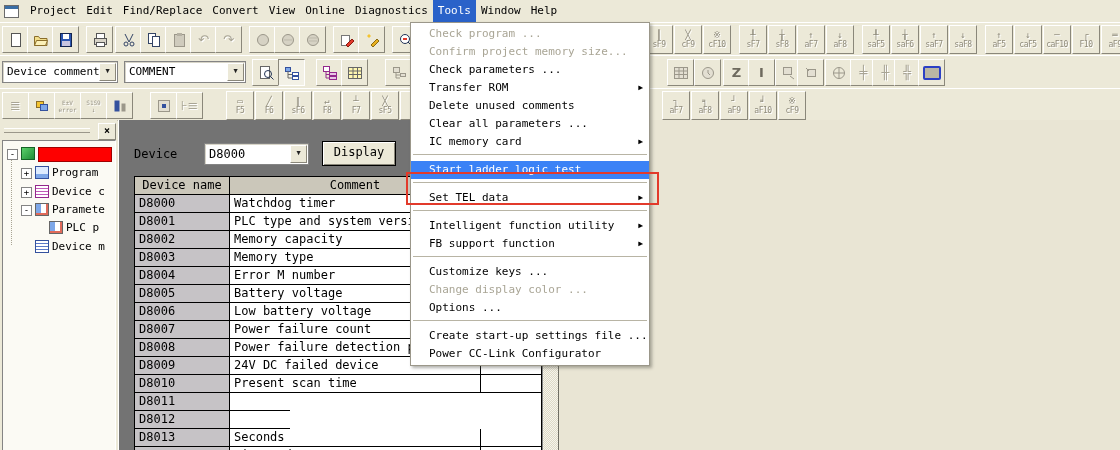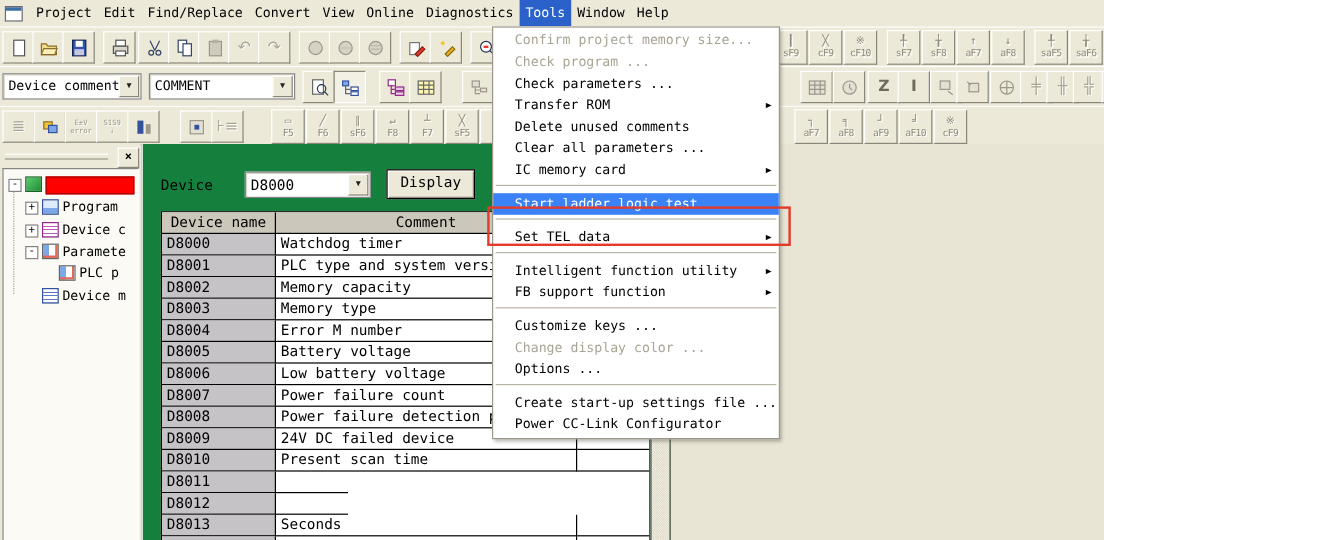--- a/index.html
+++ b/index.html
@@ -1,16 +1,16 @@
 <!DOCTYPE html>
 <html><head>
 <meta charset="utf-8">
 <style>
   html,body{margin:0;padding:0;}
-  #app{position:relative;width:920px;height:450px;overflow:hidden;
+  #app{position:relative;width:1120px;height:450px;overflow:hidden;
        background:#ECE9D8;font-family:"DejaVu Sans Mono","DejaVu Sans",monospace;
        color:#000;font-size:12px;-webkit-font-smoothing:none;}
   .abs{position:absolute;}
 
   
   #menubar{left:0;top:0;width:1120px;height:22px;display:flex;align-items:center;
            border-bottom:1px solid #C8C4B4;background:#ECE9D8;}
   #mdi-icon{width:13px;height:11px;margin:0 6px 0 4px;background:#fff;border:1px solid #6B6B6B;
             box-shadow:inset 0 3px 0 #3A6EA5;}
   .menu-items{display:flex;height:22px;}
@@ -62,21 +62,21 @@
   .redblock{position:absolute;top:1px;width:72px;height:13px;background:#FE0000;border:1px solid #A00000;}
   .ti-root{background:linear-gradient(135deg,#5BD06B,#1F8C36);border:1px solid #156325;}
   .ti-program{background:linear-gradient(#DDEBFF 60%,#7EA7E8 60%);border:1px solid #34519E;}
   .ti-devcom{background:repeating-linear-gradient(#fff,#fff 2px,#C05AB8 2px,#C05AB8 3px);border:1px solid #93288C;}
   .ti-param{background:linear-gradient(90deg,#7EA7E8 40%,#fff 40%),#fff;border:1px solid #666;
             box-shadow:inset -2px -2px 0 #E06A5A;}
   .ti-devmem{background:repeating-linear-gradient(#fff,#fff 2px,#5A79C8 2px,#5A79C8 3px);border:1px solid #34519E;}
   .vline{position:absolute;border-left:1px dotted #A8A494;}
 
   
-  #comment-window{left:118px;top:120px;width:439px;height:330px;background:#15803d;
+  #comment-window{left:118px;top:120px;width:439px;height:330px;background:#737373;
         border-left:1px solid #FFFFFF;border-right:1px solid #6F6D63;overflow:hidden;}
   #device-label{position:absolute;left:15px;top:27px;font-size:12px;}
   #device-combo{left:85px;top:23px;width:103px;}
   #display-btn{position:absolute;left:203px;top:21px;width:72px;height:23px;background:#ECE9D8;
         border:1px solid #000;box-shadow:inset 1px 1px 0 #fff, inset -1px -1px 0 #8A877A;
         font-size:12px;text-align:center;line-height:21px;}
   #dev-table{position:absolute;left:15px;top:56px;border:1px solid #000;background:#fff;}
   .thead{display:flex;background:#CBC7BA;}
   .trow{display:flex;background:#fff;}
   .tc{box-sizing:border-box;height:18px;line-height:17px;font-size:12px;
@@ -653,26 +653,26 @@
             <div class="tc c3"></div>
           </div>
         </div>
     </div>
     <div id="vscroll"></div>
   </div>
 
   <div id="tools-menu" class="abs">
 
       <div class="menu-item disabled">
+        <span class="mi-label">Check program ...</span>
+        
+      </div>
+
+      <div class="menu-item disabled">
         <span class="mi-label">Confirm project memory size...</span>
-        
-      </div>
-
-      <div class="menu-item disabled">
-        <span class="mi-label">Check program ...</span>
         
       </div>
 
 
       <div class="menu-item">
         <span class="mi-label">Check parameters ...</span>
         
       </div>
 
       <div class="menu-item submenu">

